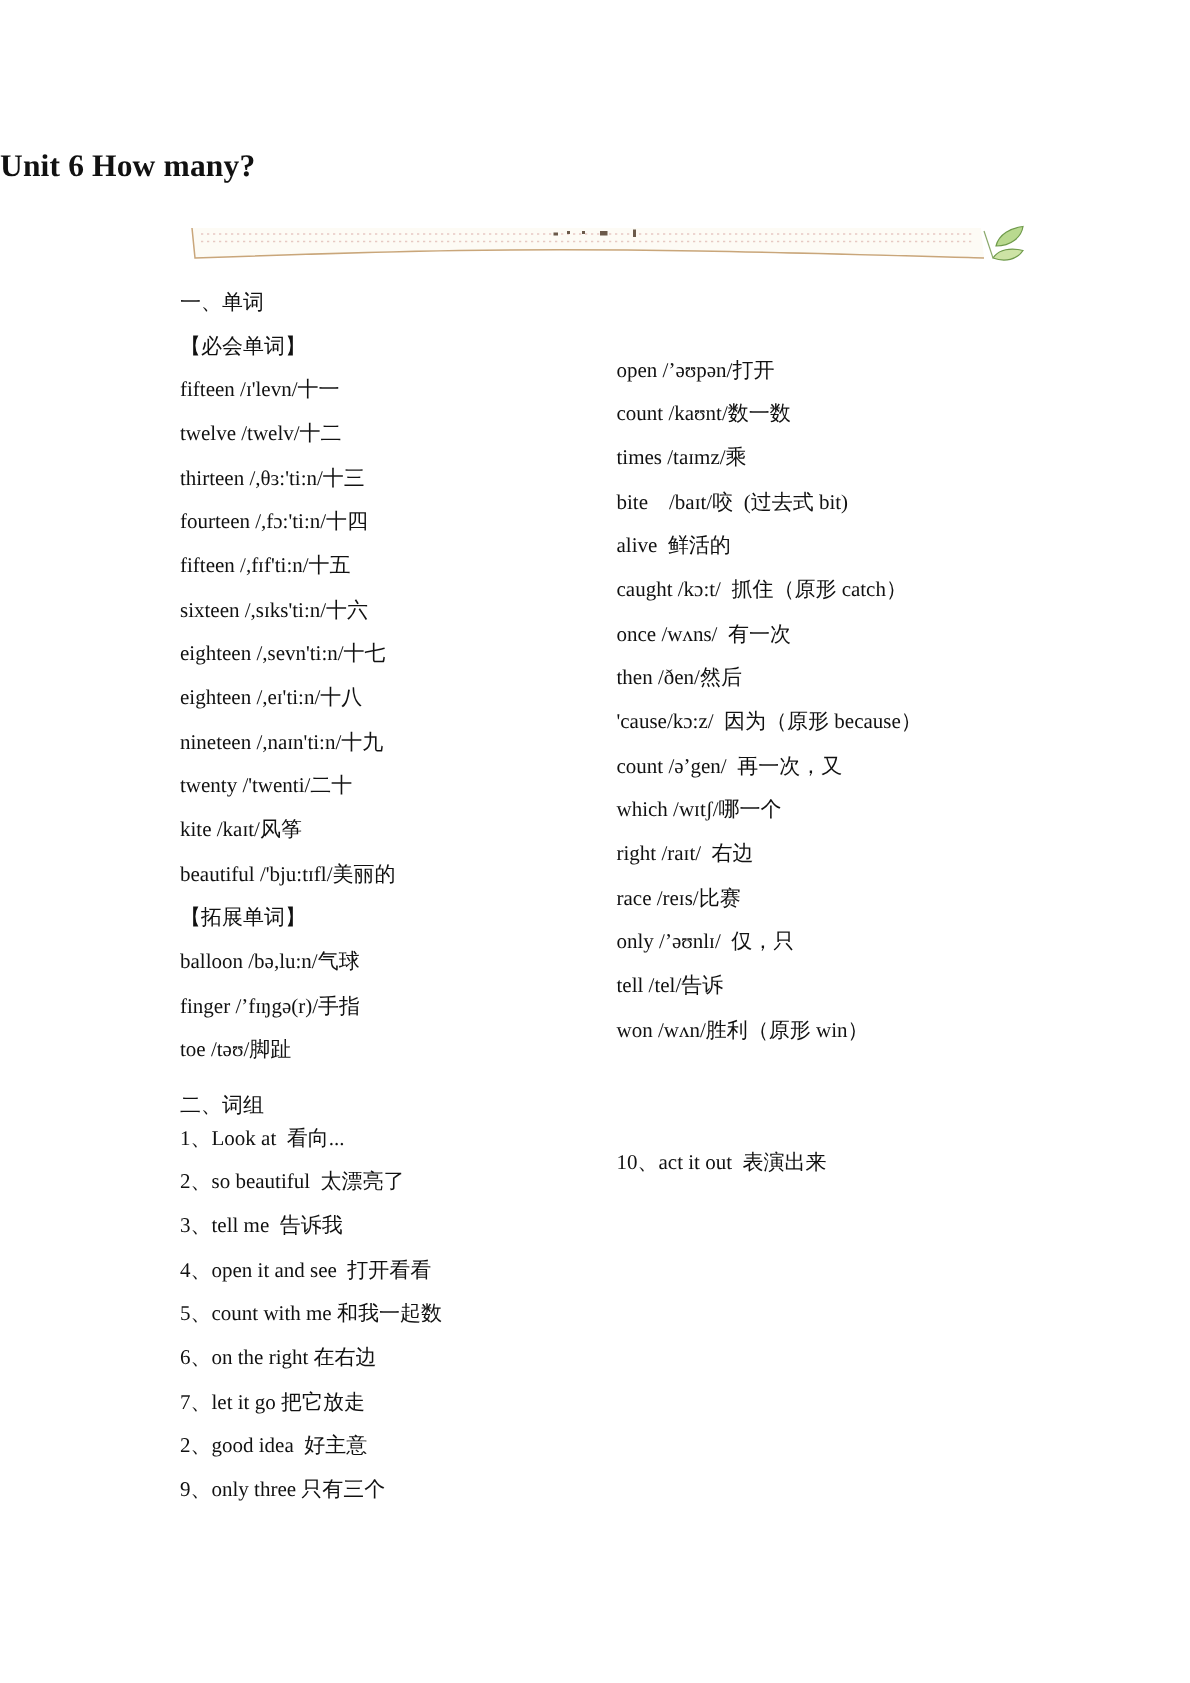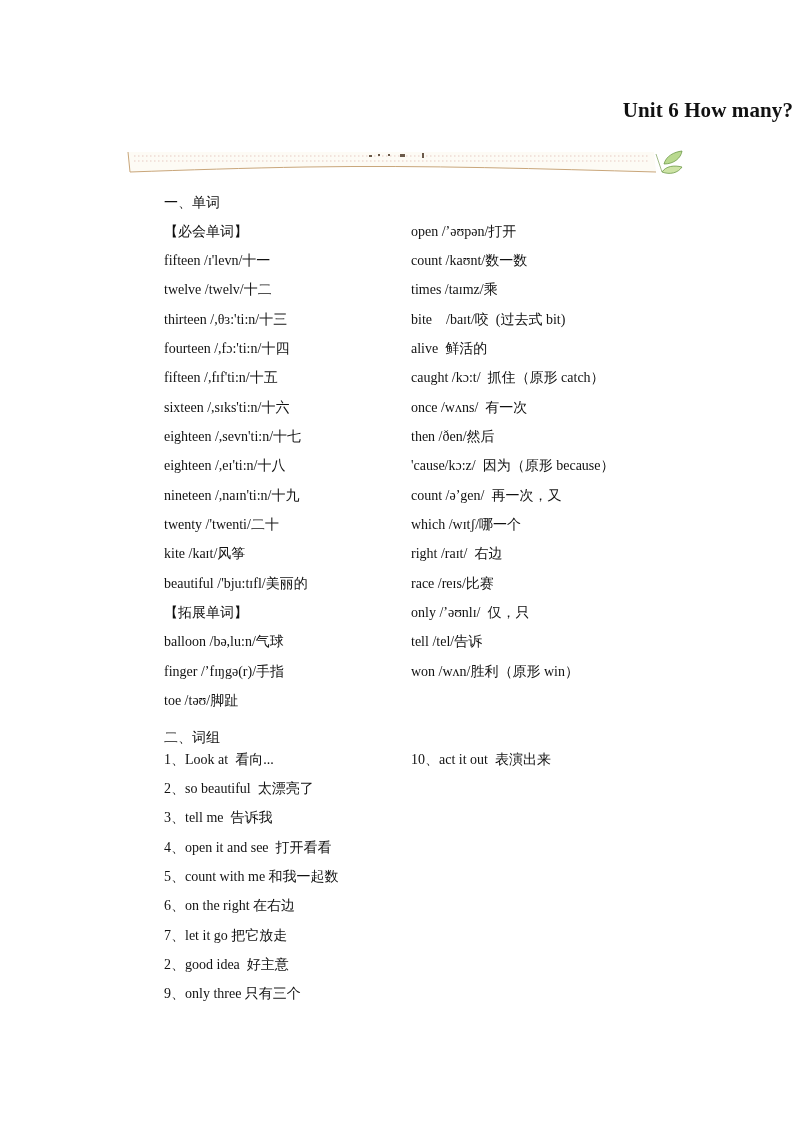--- a/index.html
+++ b/index.html
@@ -13,43 +13,43 @@
       position: relative;
       overflow: hidden;
       font-family: "Liberation Serif", "DejaVu Serif", serif;
       color: #111111;
     }
     .title {
       position: absolute;
       top: 98px;
       left: 0;
       width: 793px;
-      text-align: right;
+      text-align: left;
       font-size: 21px;
       font-weight: bold;
       letter-spacing: 0.1px;
     }
     
     .banner {
       position: absolute;
       left: 126px;
       top: 150px;
       width: 560px;
       height: 28px;
     }
     .banner svg { display: block; }
 
     .line {
       position: absolute;
       font-size: 14px;
       line-height: 18px;
       white-space: pre;
     }
-    .col-left { left: 120px; margin-left: 44px; }
-    .col-right { left: 411px; }
+    .col-left { left: 120px; }
+    .col-right { left: 411px; margin-top: 16px; }
   </style>
 </head>
 <body>
 
 <div class="title">Unit 6 How many?</div>
 
 <div class="banner">
   <svg width="560" height="28" viewBox="0 0 560 28">
 
     <path d="M2 2 L528 2 L530 22 C420 19 300 15 180 17 C120 18 60 20 4 22 Z" fill="#fdfbf5" stroke="none"></path>

